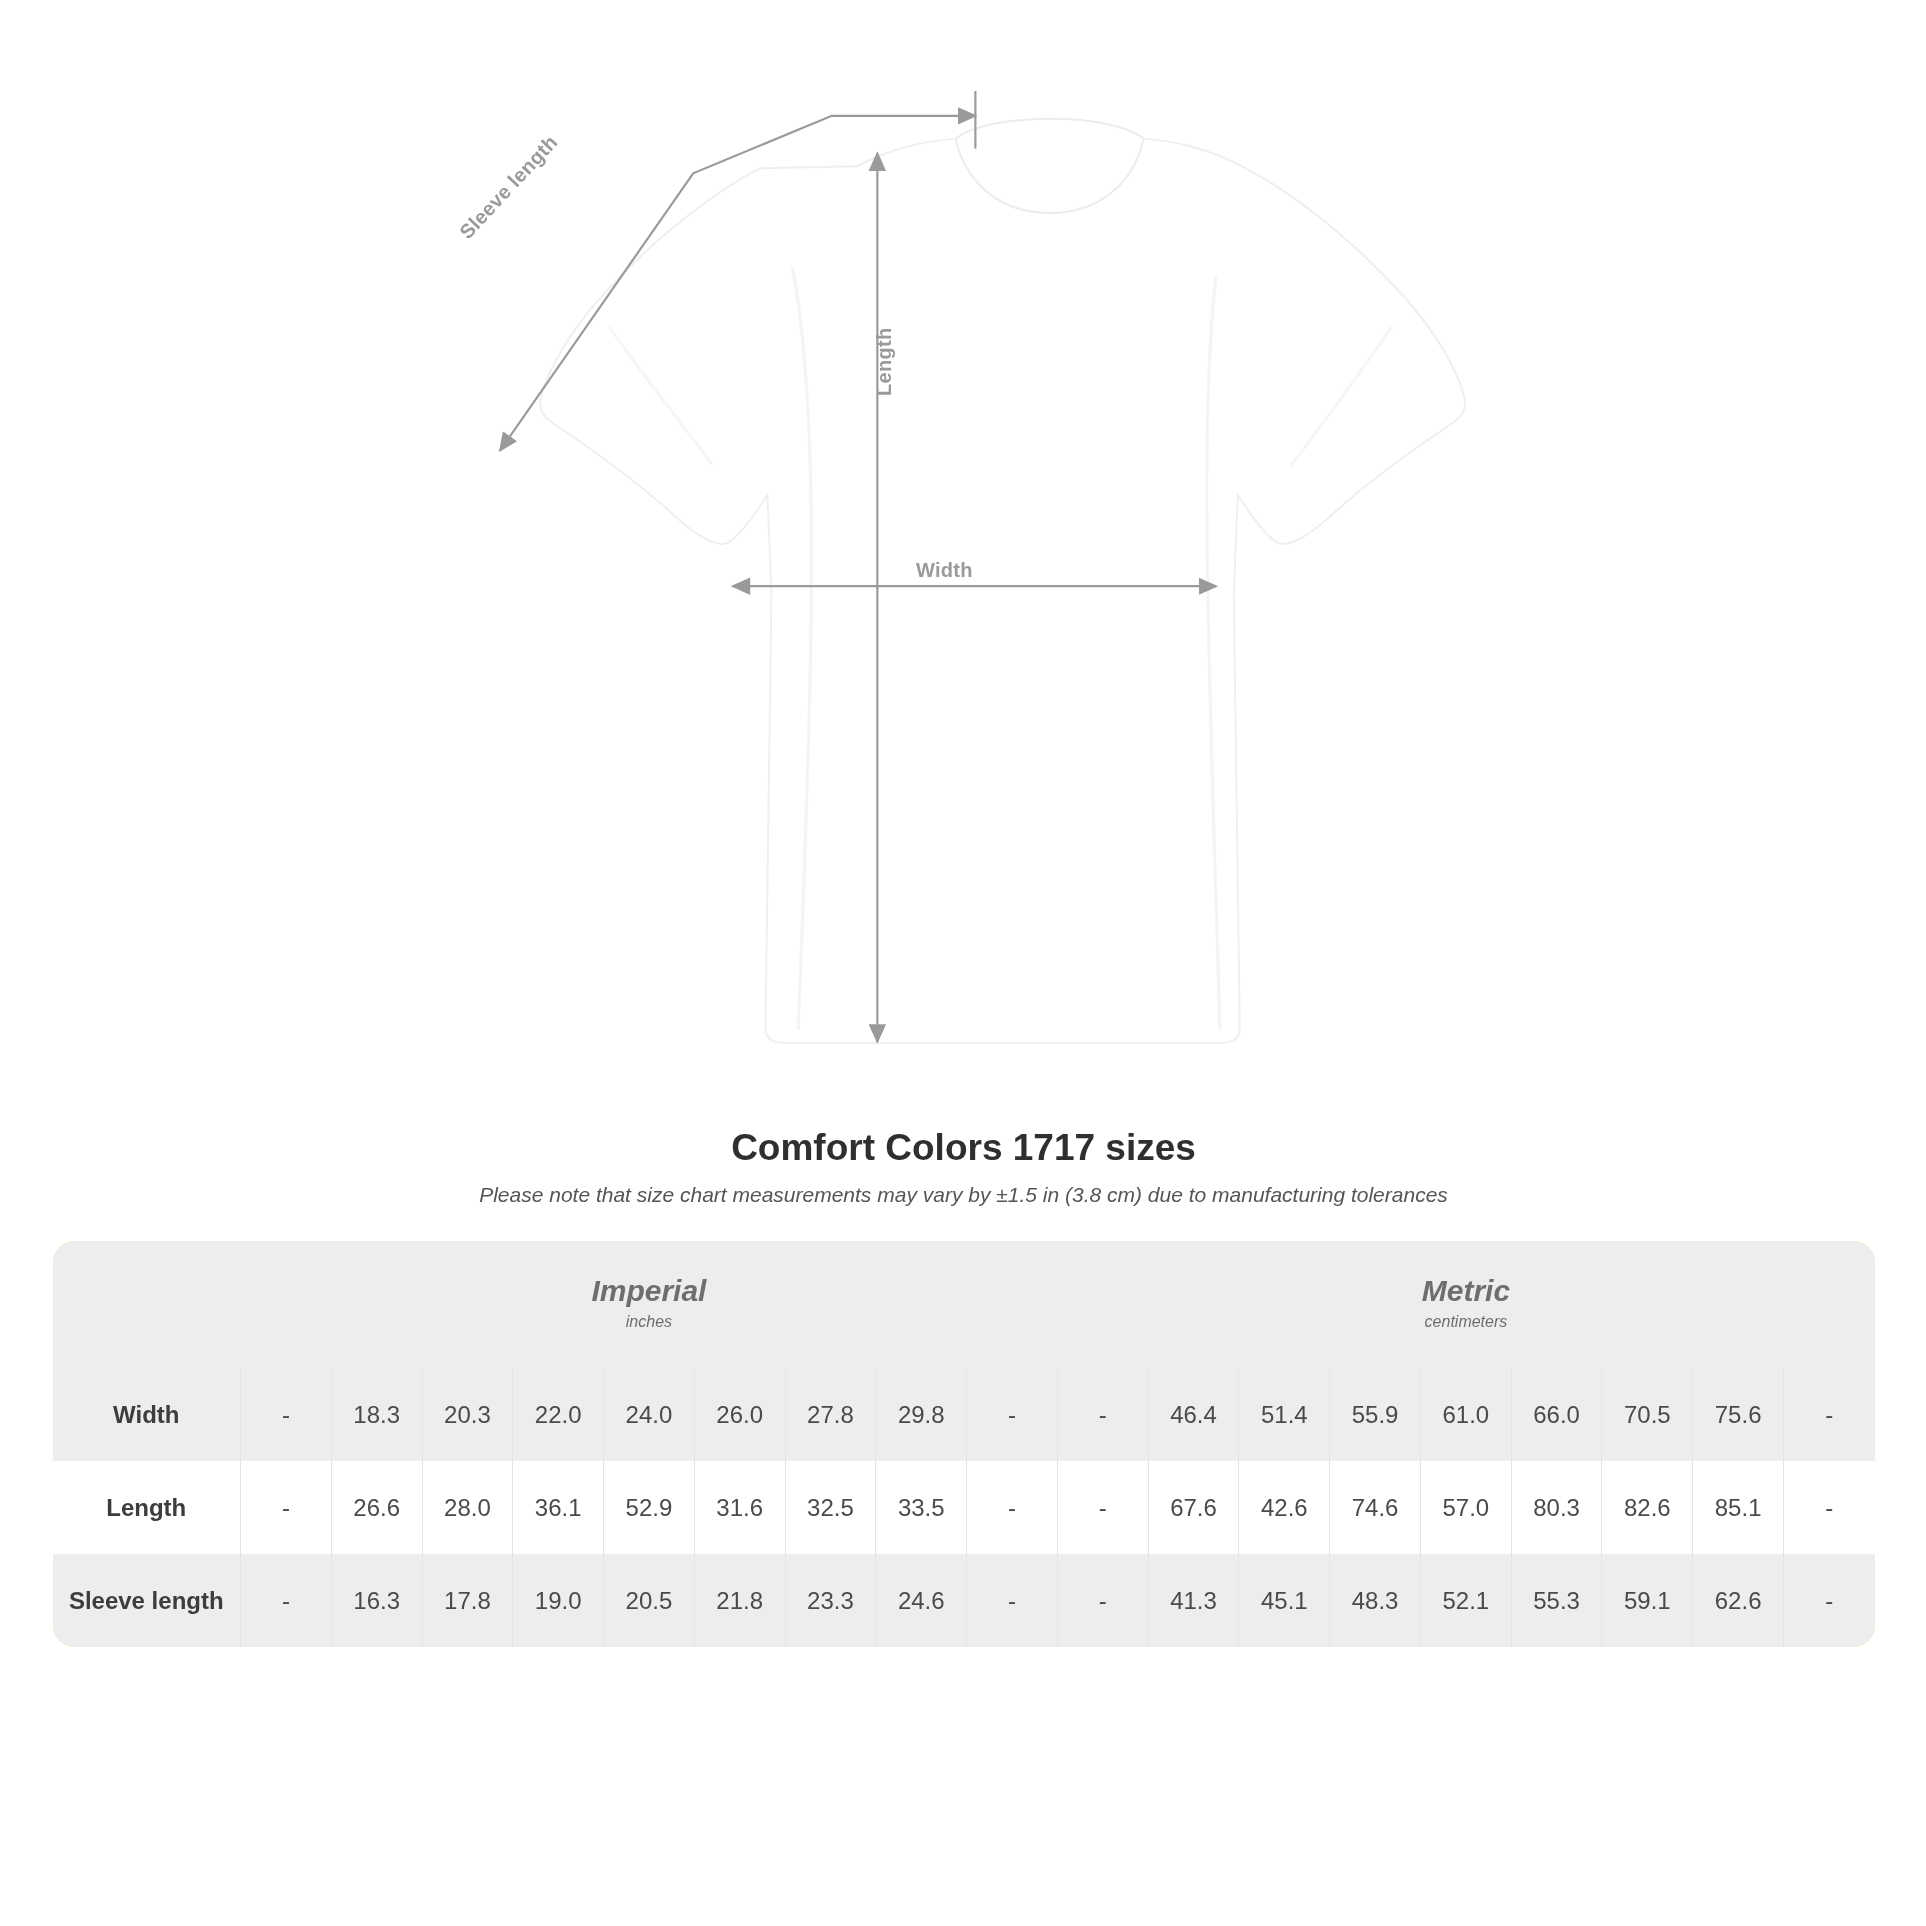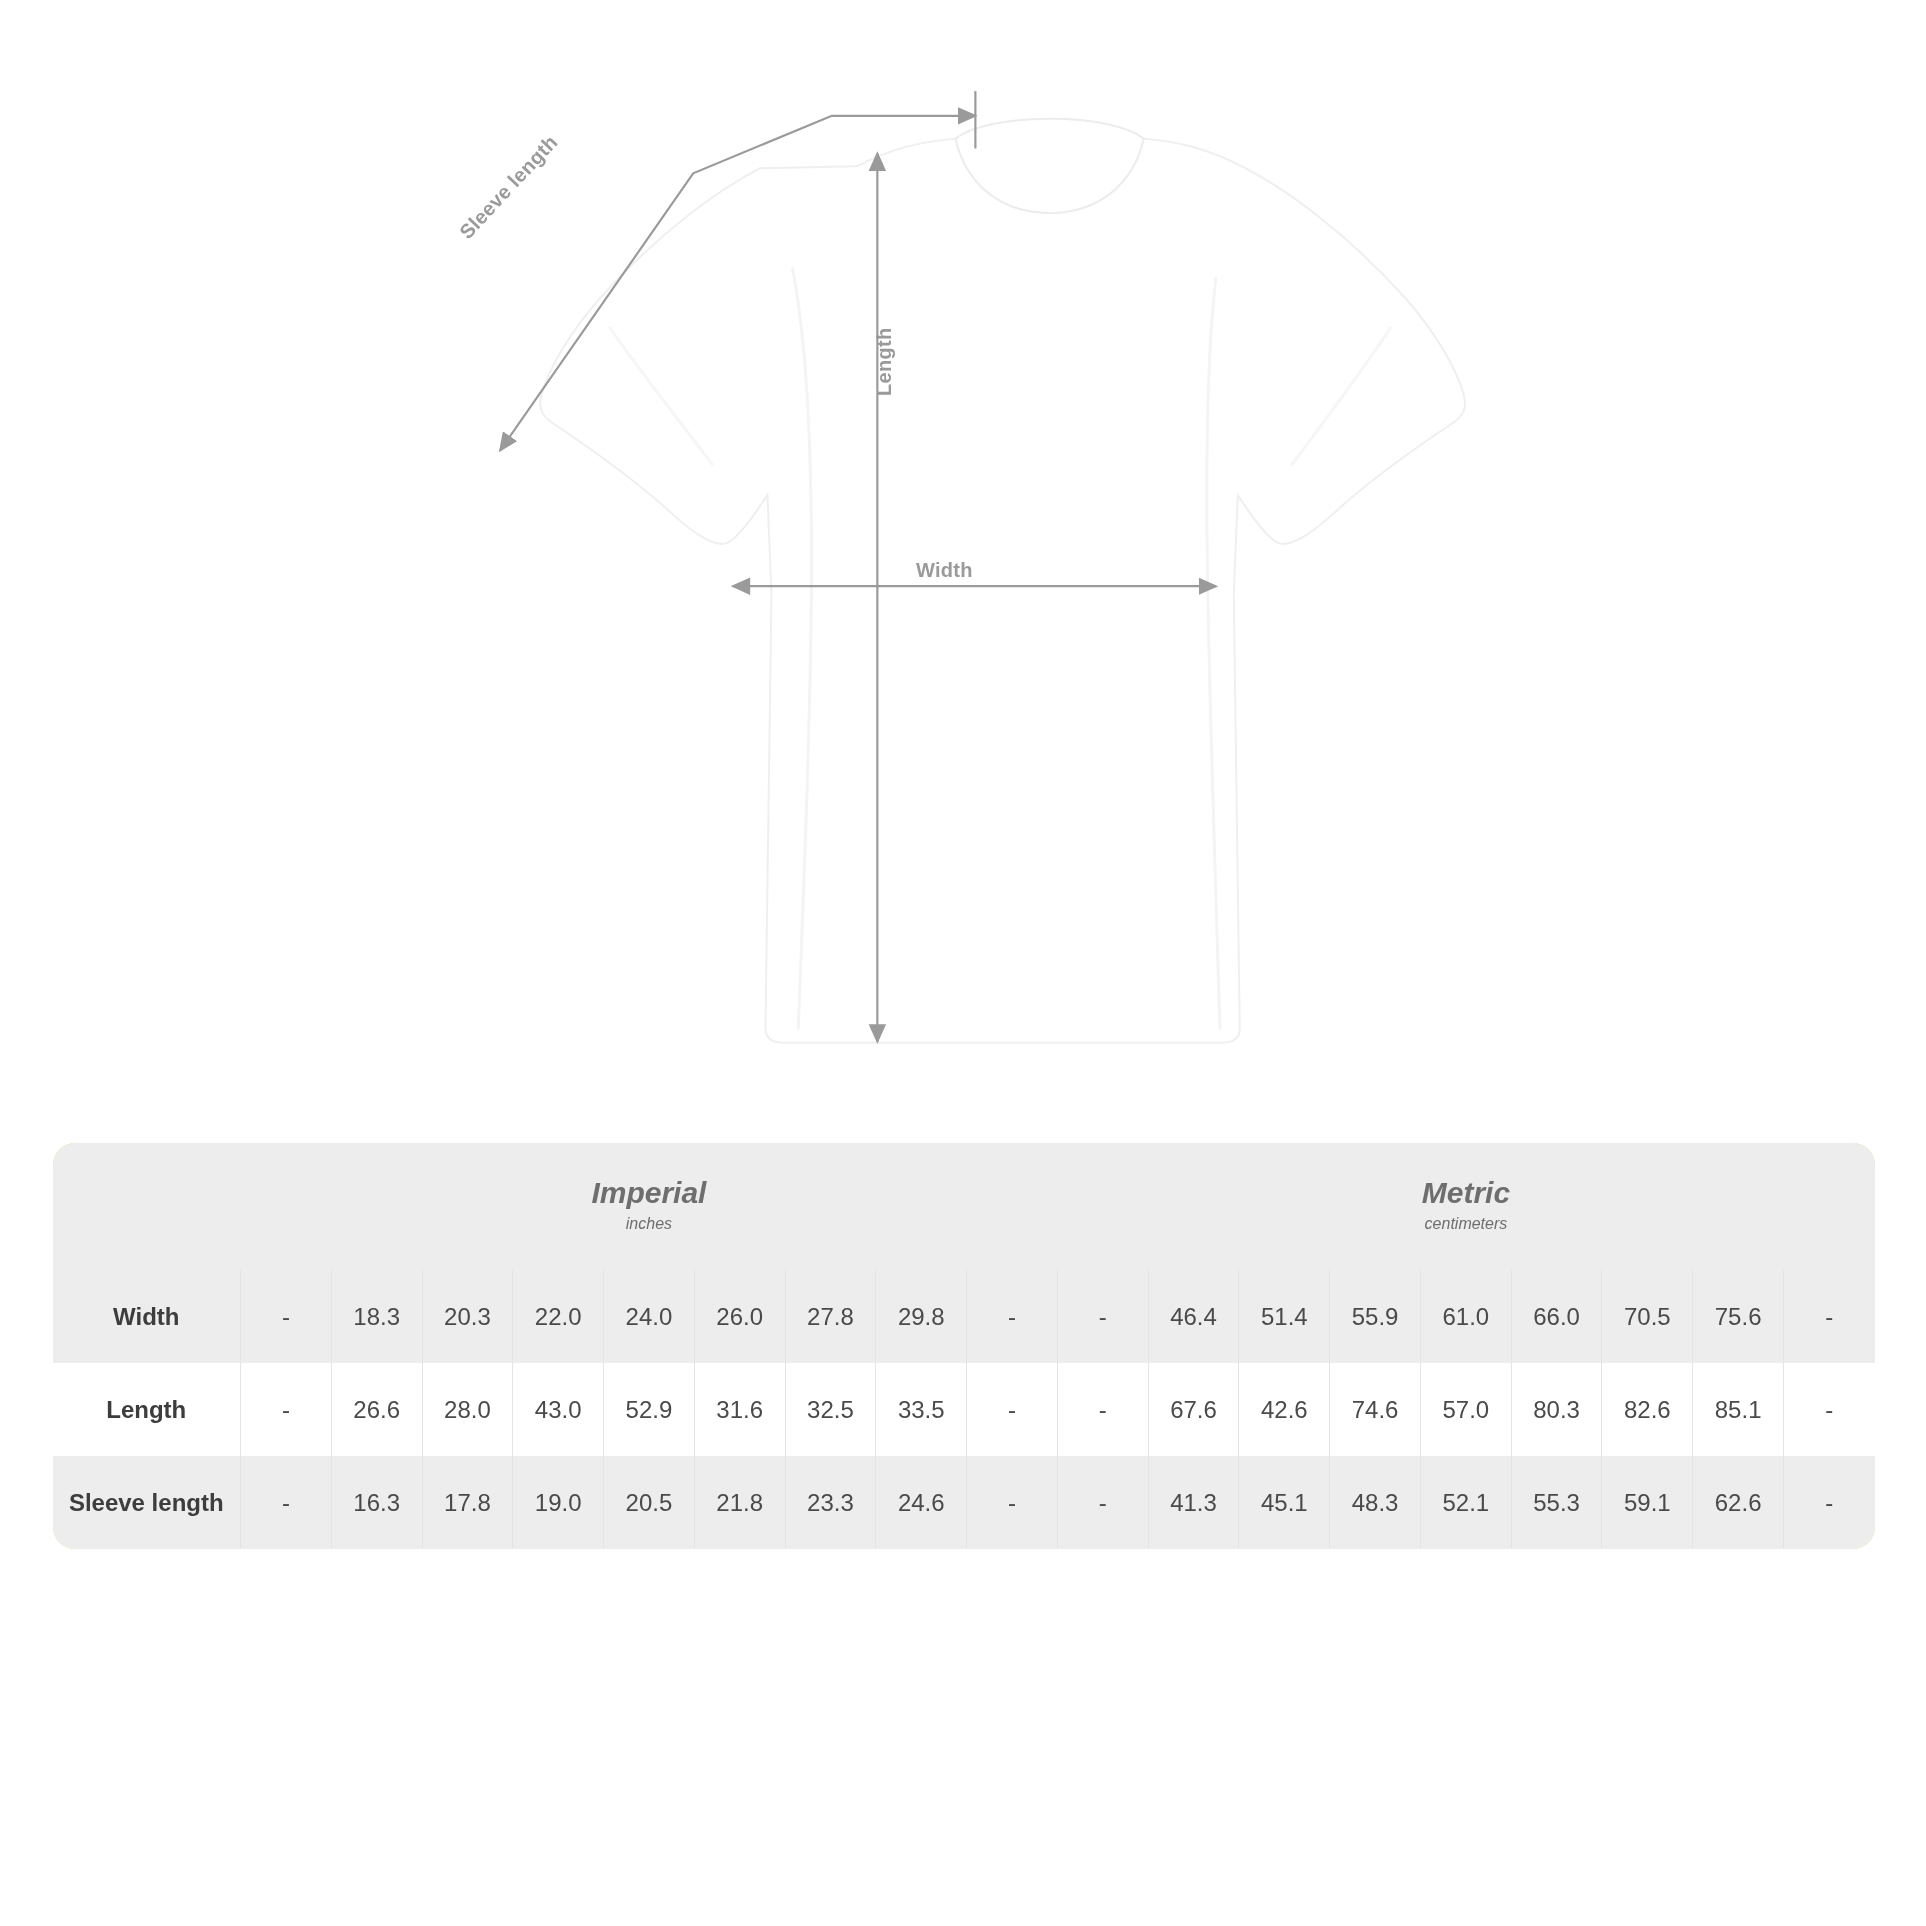--- a/index.html
+++ b/index.html
@@ -205,20 +205,24 @@
       <g stroke="#9a9a9a" stroke-width="2.2" fill="none">
         <line x1="740" y1="592" x2="1228" y2="592" marker-start="url(#arrTail)" marker-end="url(#arrHead)"></line>
       </g>
     </svg>
 
     <div class="dim-label label-sleeve">Sleeve length</div>
     <div class="dim-label label-length">Length</div>
     <div class="dim-label label-width">Width</div>
   </div>
 
+  <div class="heading-block">
+    <h1 class="chart-title">Comfort Colors 1717 sizes</h1>
+    <p class="chart-note">Please note that size chart measurements may vary by ±1.5 in (3.8 cm) due to manufacturing tolerances</p>
+  </div>
 
   <div class="table-wrap">
     <table class="size-table">
       <colgroup id="colgroup-holder">
           <col class="col-first">
           <col class="col-data">
           <col class="col-data">
           <col class="col-data">
           <col class="col-data">
           <col class="col-data">
@@ -267,21 +271,21 @@
             <td class="cell-divider">66.0</td>
             <td class="cell-divider">70.5</td>
             <td class="cell-divider">75.6</td>
             <td class="cell-divider">-</td>
           </tr>
           <tr class="data-row row-plain">
             <td class="rowlabel">Length</td>
             <td class="cell-divider">-</td>
             <td class="cell-divider">26.6</td>
             <td class="cell-divider">28.0</td>
-            <td class="cell-divider">43.0</td>
+            <td class="cell-divider">36.1</td>
             <td class="cell-divider">52.9</td>
             <td class="cell-divider">31.6</td>
             <td class="cell-divider">32.5</td>
             <td class="cell-divider">33.5</td>
             <td class="cell-divider">-</td>
             <td class="cell-divider">-</td>
             <td class="cell-divider">67.6</td>
             <td class="cell-divider">42.6</td>
             <td class="cell-divider">74.6</td>
             <td class="cell-divider">57.0</td>

